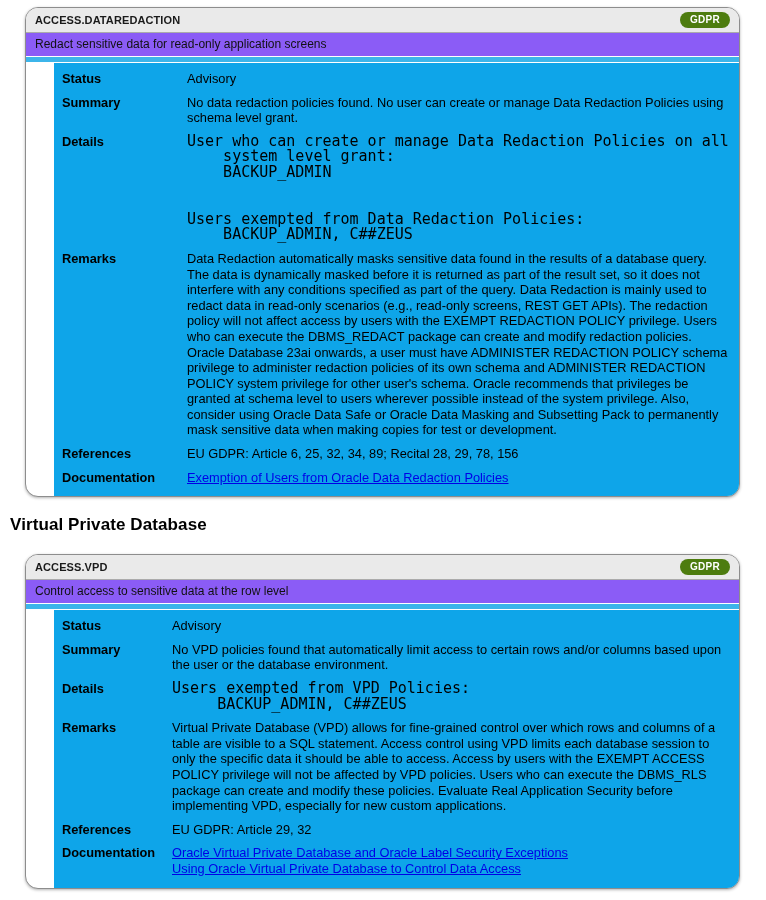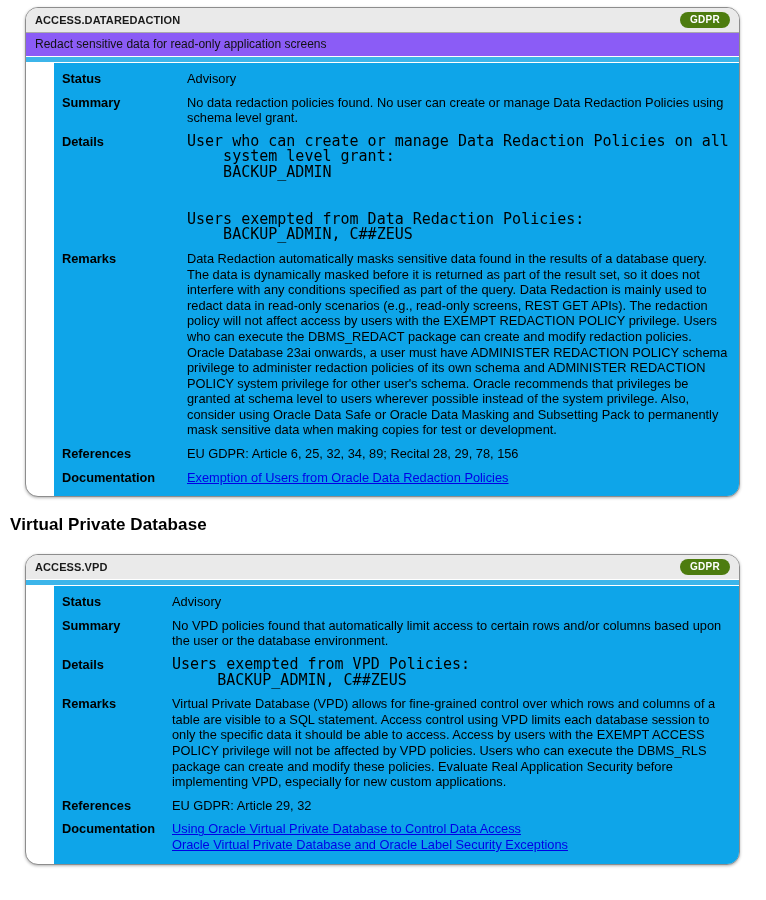--- a/index.html
+++ b/index.html
@@ -149,20 +149,21 @@
 </div>
 
 <div class="section">
   <h1 class="section-heading">Virtual Private Database</h1>
 
   <div class="card narrow-label">
     <div class="card-header">
       <span class="card-id">ACCESS.VPD</span>
       <span class="badge">GDPR</span>
     </div>
+    <div class="card-subtitle">Control access to sensitive data at the row level</div>
     <div class="accent-bar"></div>
     <div class="card-body">
       <div class="row">
         <div class="label">Status</div>
         <div class="value">Advisory</div>
       </div>
       <div class="row">
         <div class="label">Summary</div>
         <div class="value">No VPD policies found that automatically limit access to certain rows and/or columns based upon the user or the database environment.</div>
       </div>
@@ -178,19 +179,19 @@
         <div class="label">Remarks</div>
         <div class="value">Virtual Private Database (VPD) allows for fine-grained control over which rows and columns of a table are visible to a SQL statement. Access control using VPD limits each database session to only the specific data it should be able to access. Access by users with the EXEMPT ACCESS POLICY privilege will not be affected by VPD policies. Users who can execute the DBMS_RLS package can create and modify these policies. Evaluate Real Application Security before implementing VPD, especially for new custom applications.</div>
       </div>
       <div class="row">
         <div class="label">References</div>
         <div class="value">EU GDPR: Article 29, 32</div>
       </div>
       <div class="row">
         <div class="label">Documentation</div>
         <div class="value">
+          <a class="doc-link" href="#">Oracle Virtual Private Database and Oracle Label Security Exceptions</a>
           <a class="doc-link" href="#">Using Oracle Virtual Private Database to Control Data Access</a>
-          <a class="doc-link" href="#">Oracle Virtual Private Database and Oracle Label Security Exceptions</a>
         </div>
       </div>
     </div>
   </div>
 </div>
 
 </body></html>

